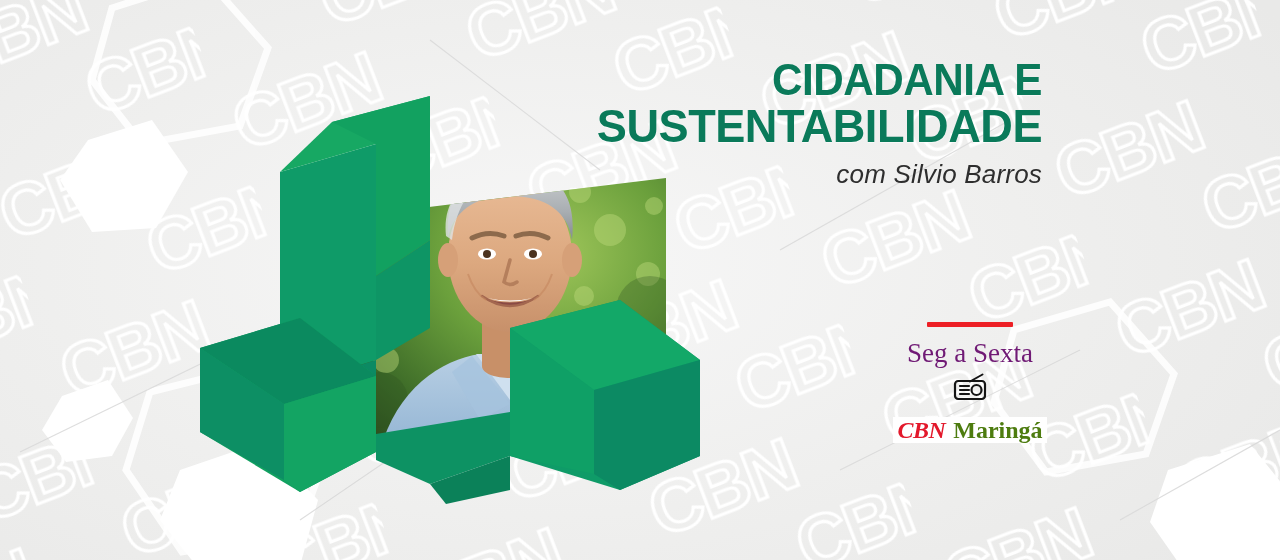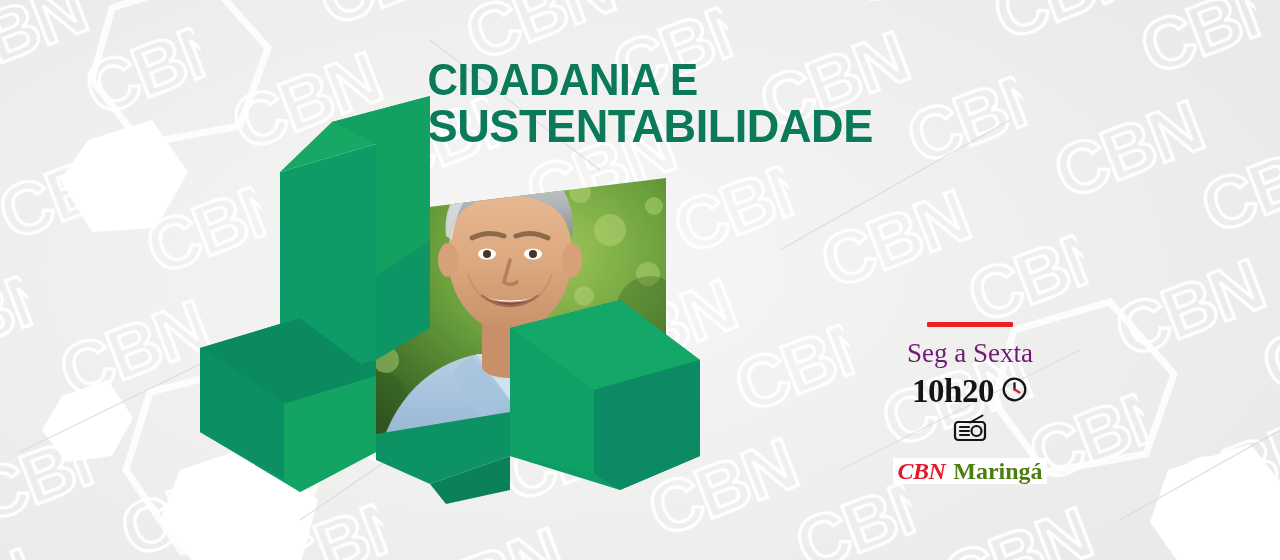--- a/index.html
+++ b/index.html
@@ -17,21 +17,21 @@
   .bg-watermark{position:absolute;inset:-140px;opacity:1;}
   .bg-watermark svg{width:100%;height:100%;display:block;}
   .bg-shapes{position:absolute;inset:0;}
   .bg-shapes svg{width:100%;height:100%;display:block;}
 
   
   .emblem{position:absolute;left:180px;top:60px;width:620px;height:440px;}
   .emblem svg{width:100%;height:100%;display:block;overflow:visible;}
 
   
-  .title-block{position:absolute;right:238px;top:58px;text-align:left;width:640px;}
+  .title-block{position:absolute;right:238px;top:58px;text-align:right;width:640px;}
   .title-line{
     color:#0a7a5a;font-weight:bold;letter-spacing:-0.5px;
     line-height:0.98;white-space:nowrap;
     font-family:"Liberation Sans", sans-serif;
     text-shadow:0 1px 0 rgba(255,255,255,.55);
   }
   .title-1{font-size:44px;transform:scaleX(.96);transform-origin:right center;}
   .title-2{font-size:47px;transform:scaleX(.96);transform-origin:right center;margin-top:2px;}
   .subtitle{
     margin-top:10px;font-size:26px;font-style:italic;color:#2e2e2e;
@@ -208,37 +208,28 @@
       <polygon points="330,268 414,330 414,414 330,396" fill="#0fa066"></polygon>
 
       <polygon points="196,374 330,352 330,396 250,424 196,400" fill="#0d9263"></polygon>
       <polygon points="250,424 330,396 330,430 266,444" fill="#0b8159"></polygon>
     </svg>
   </div>
 
   <div class="title-block">
     <div class="title-line title-1">CIDADANIA E</div>
     <div class="title-line title-2">SUSTENTABILIDADE</div>
+    <div class="subtitle">com Silvio Barros</div>
   </div>
 
   <div class="schedule">
     <div class="rule"></div>
 
     <div class="sched-days">Seg a Sexta</div>
 
-    <div class="sched-row">
-      <span class="sched-time">10h20</span>
-      <span class="icon-clock">
-        <svg width="27" height="27" viewBox="0 0 24 24">
-          <circle cx="12" cy="12" r="9.6" fill="none" stroke="#141414" stroke-width="2"></circle>
-          <line x1="12" y1="12" x2="12" y2="6.6" stroke="#141414" stroke-width="2" stroke-linecap="round"></line>
-          <line x1="12" y1="12" x2="16.4" y2="14.6" stroke="#e3182b" stroke-width="2" stroke-linecap="round"></line>
-        </svg>
-      </span>
-    </div>
 
     <div class="sched-row">
       <span class="icon-radio">
         <svg width="34" height="28" viewBox="0 0 34 28">
           <line x1="17" y1="8.5" x2="29.5" y2="1.5" stroke="#141414" stroke-width="2" stroke-linecap="round"></line>
           <rect x="2" y="8" width="30" height="18" rx="3.2" fill="none" stroke="#141414" stroke-width="2.2"></rect>
           <circle cx="23.5" cy="17" r="5" fill="none" stroke="#141414" stroke-width="2.2"></circle>
           <line x1="7" y1="13" x2="16" y2="13" stroke="#141414" stroke-width="2.1" stroke-linecap="round"></line>
           <line x1="7" y1="17" x2="16" y2="17" stroke="#141414" stroke-width="2.1" stroke-linecap="round"></line>
           <line x1="7" y1="21" x2="16" y2="21" stroke="#141414" stroke-width="2.1" stroke-linecap="round"></line>

